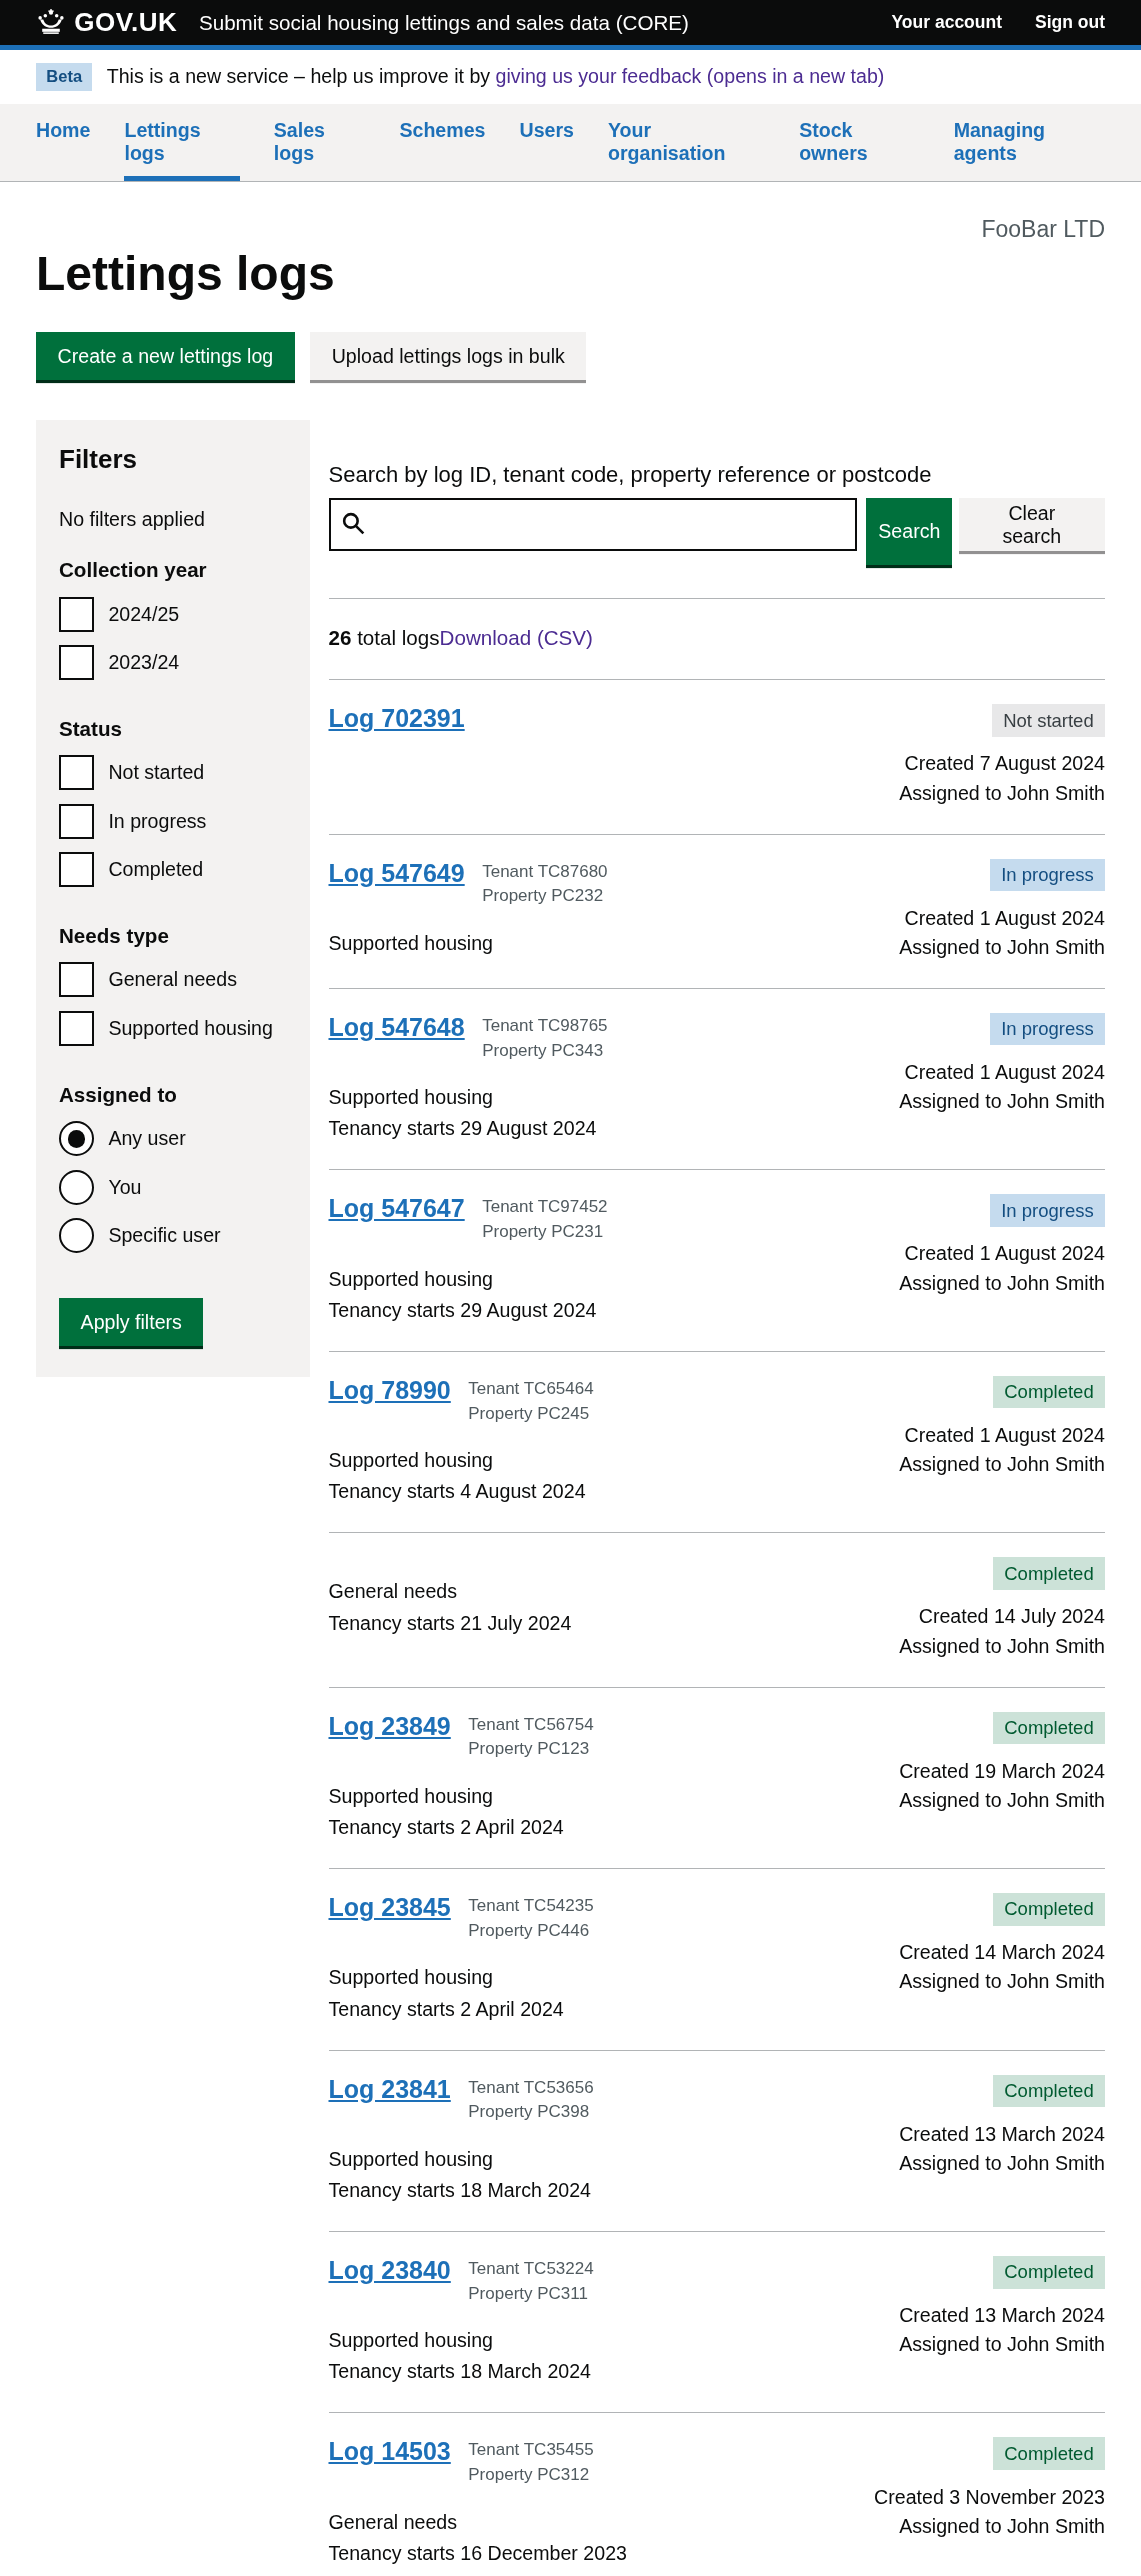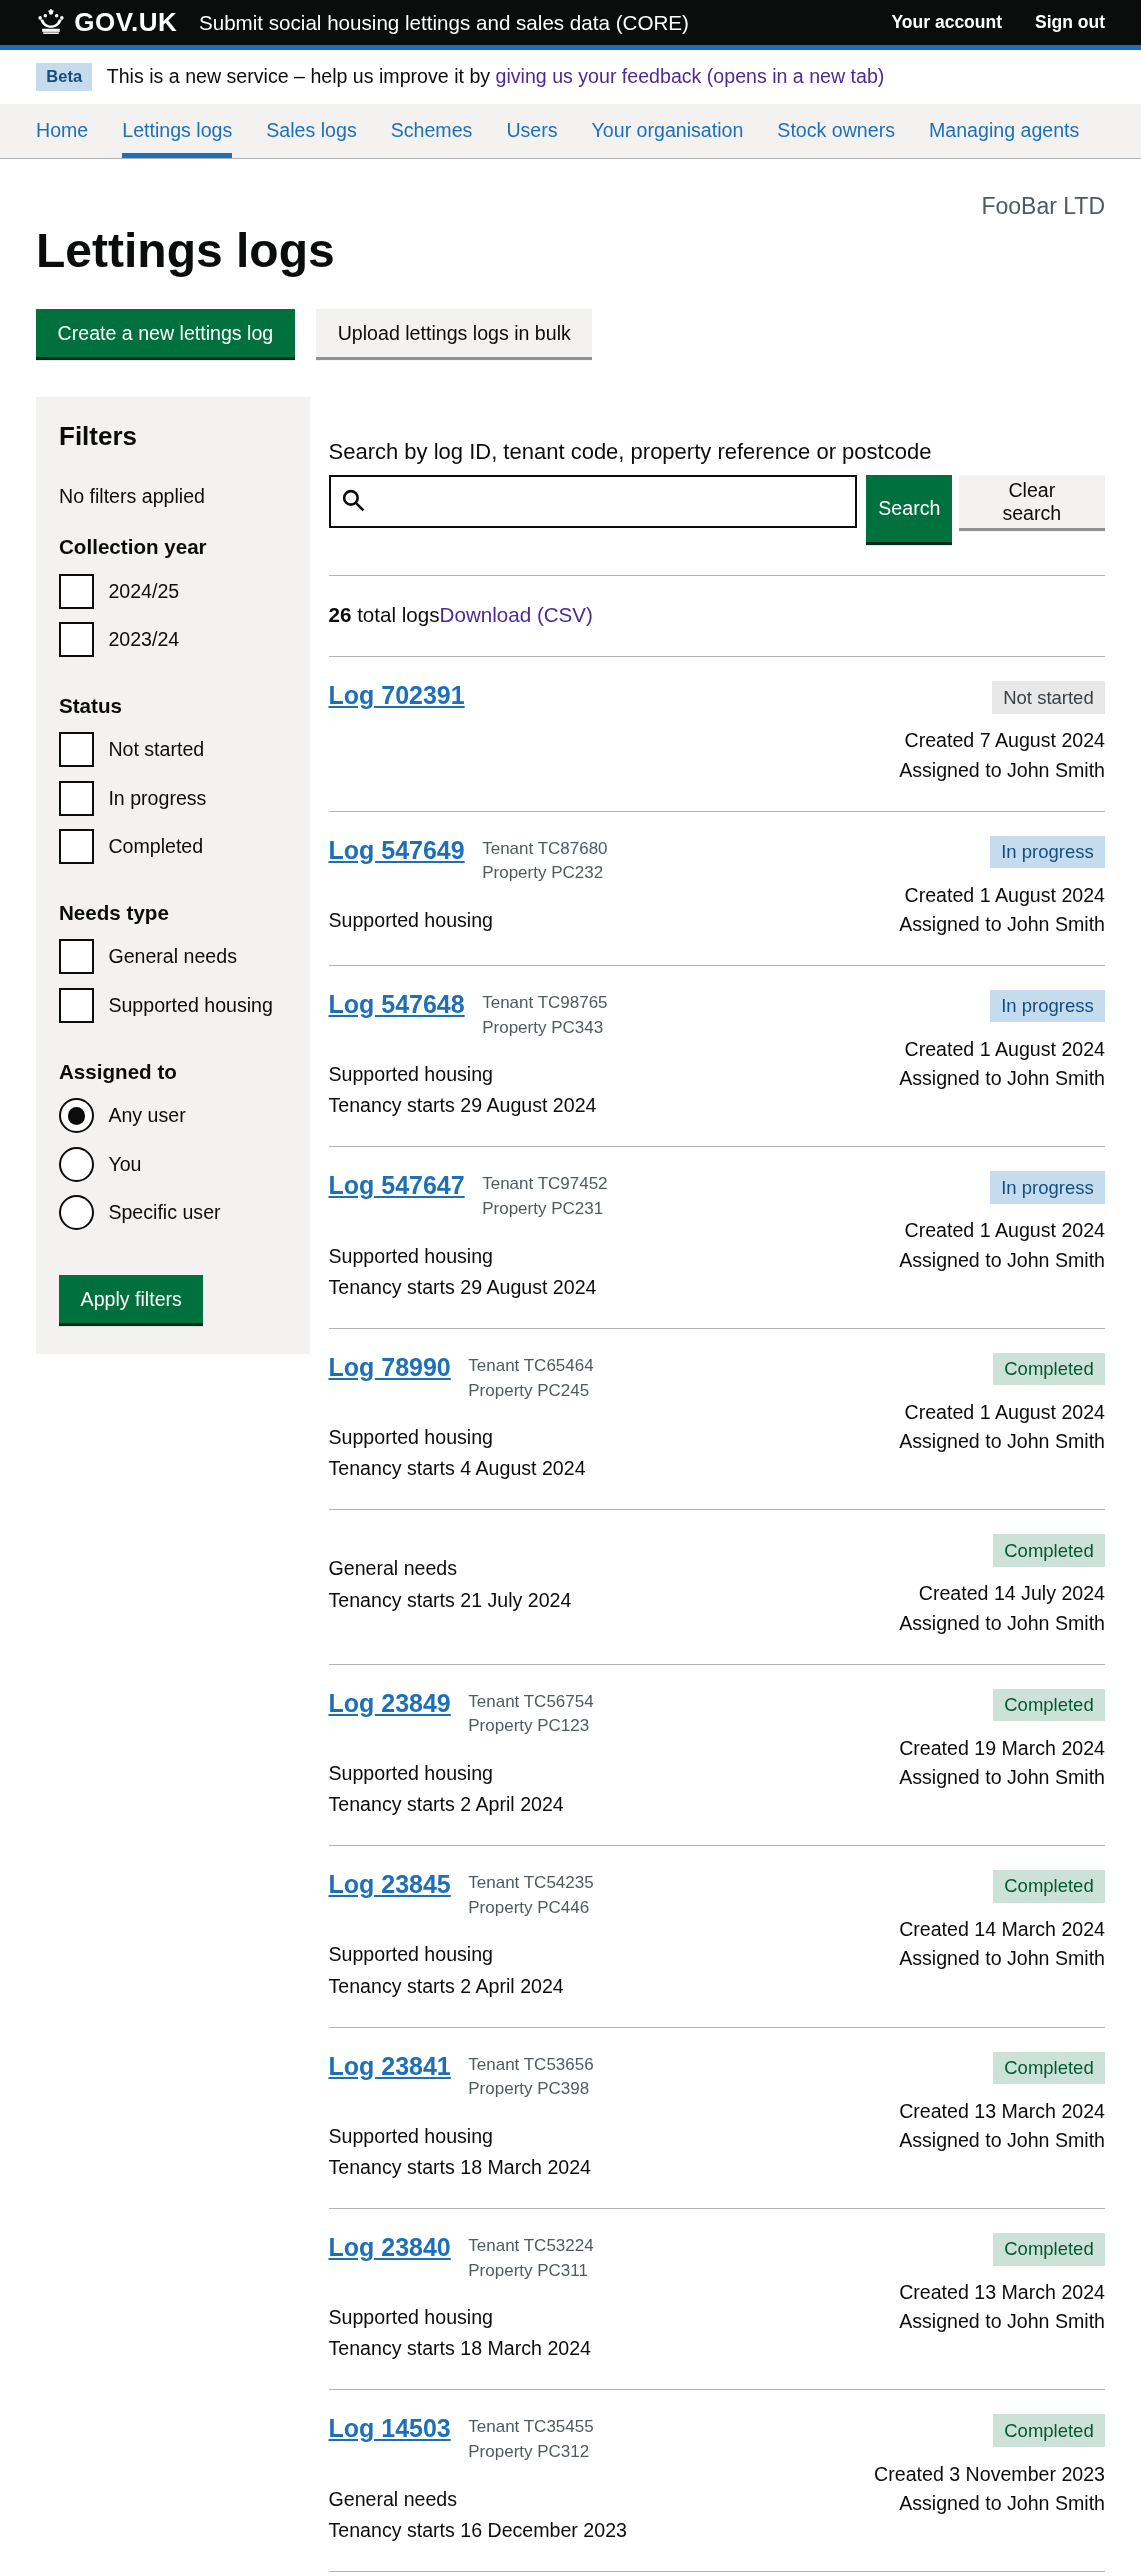--- a/index.html
+++ b/index.html
@@ -18,33 +18,33 @@
   .gov-header-links a { color:#fff; font-size:17.5px; font-weight:bold; text-decoration:none; }
 
   
   .phase-banner { padding:13.4px 36px; display:flex; align-items:center; gap:14.4px; background:#fff; }
   .beta-tag { background:#c5dbee; color:#144e81; font-size:16.5px; font-weight:bold; padding:4.1px 10.3px; }
   .phase-text { font-size:19.6px; }
   .phase-text a { color:#4c2c92; }
 
   
   .primary-nav { background:#f3f2f1; padding:0 36px; display:flex; gap:34px; border-bottom:1px solid #b1b4b6; }
-  .nav-item { font-size:19.6px; font-weight:normal; color:#1d70b8; text-decoration:none;
+  .nav-item { font-size:19.6px; font-weight:bold; color:#1d70b8; text-decoration:none;
     padding:15.5px 0 10.3px; border-bottom:5.2px solid transparent; }
   .nav-item.active { border-bottom-color:#1d70b8; }
 
   
   .main-wrap { padding:0 36px; }
   .page-head { margin-top:34px; }
   .caption { font-size:23px; color:#505a5f; margin:0 0 6.2px;text-align:right; }
   h1.page-title { font-size:48px; margin:0 0 33px; line-height:1.05; }
   .btn { display:inline-flex; align-items:center; justify-content:center; font-size:19.6px;
     padding:12.4px 21.6px; text-decoration:none; border:0; font-family:inherit; }
   .btn-primary { background:#00703c; color:#fff; box-shadow:0 3.1px 0 #002d18; }
-  .btn-secondary { background:#f3f2f1; color:#0b0c0c; box-shadow:0 3.1px 0 #929191; margin-left:19px;text-align:right; }
+  .btn-secondary { background:#f3f2f1; color:#0b0c0c; box-shadow:0 3.1px 0 #929191; margin-left:13px;text-align:right; }
 
   
   .content { display:flex; align-items:flex-start; gap:18.5px; margin-top:40px; }
 
   
   .filters { width:274px; flex:none; background:#f3f2f1; padding:24px 23px 31px; }
   .filters-title { font-size:26px; font-weight:bold; margin:0 0 33px; }
   .filters-applied { font-size:19.6px; margin:0 0 27px; }
   .filter-legend { font-size:20.6px; font-weight:bold; margin:0 0 14.4px; }
   .filter-group { margin-bottom:37px; }

